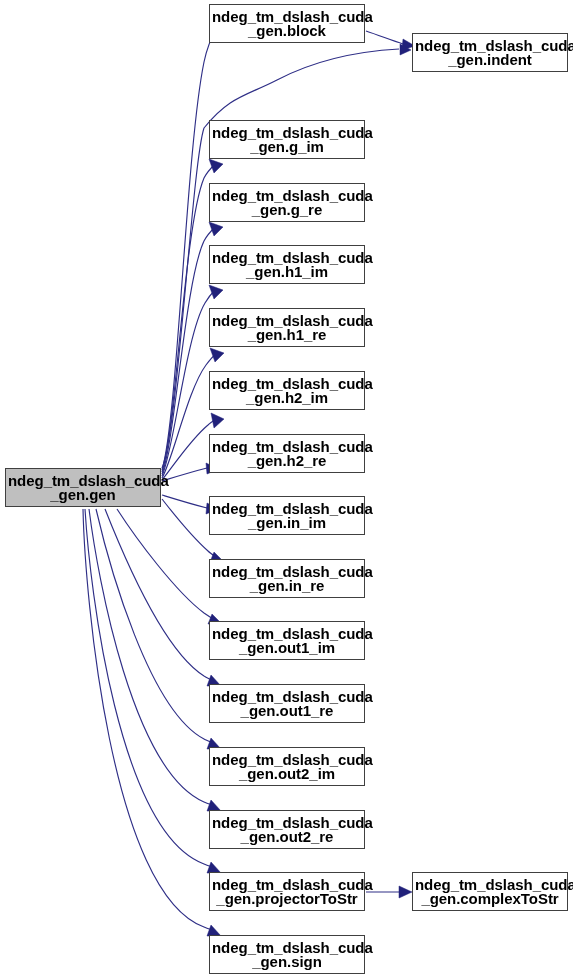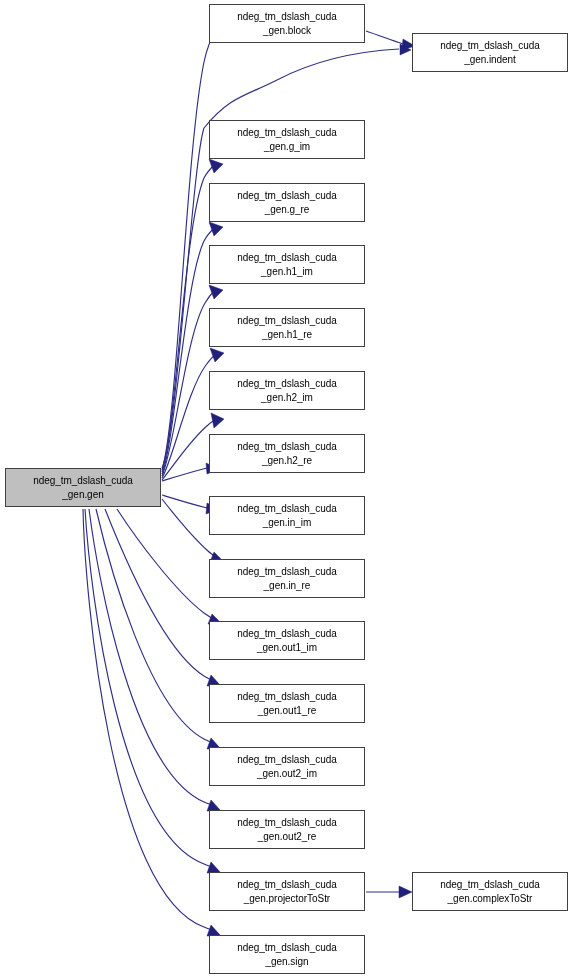--- a/index.html
+++ b/index.html
@@ -23,26 +23,27 @@
   }
   .node-box {
     position: absolute;
     box-sizing: border-box;
     border: 1px solid #404040;
     background: #ffffff;
     display: flex;
     align-items: center;
     justify-content: center;
     text-align: center;
-    font-size: 10px;
+    font-size: 15px;
     line-height: 13.2px;
     color: #000000;
     letter-spacing: -0.05px;
     white-space: pre-line;
     z-index: 5;
+    font-weight: bold;
   }
   .node-box.root {
     background: #bfbfbf;
     border: 1px solid #404040;
   }
   .node-label {
     display: block;
     width: 100%;
     padding: 0 2px;
     box-sizing: border-box;

